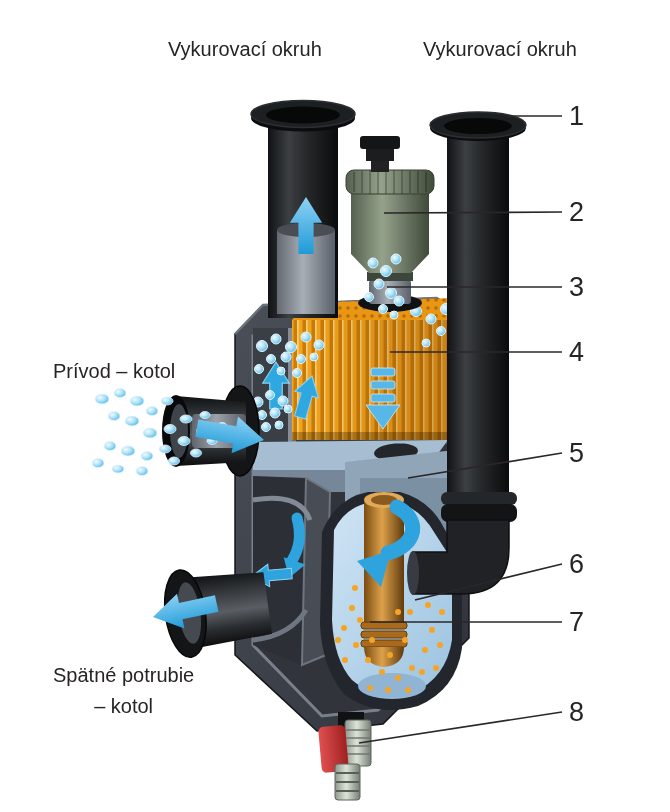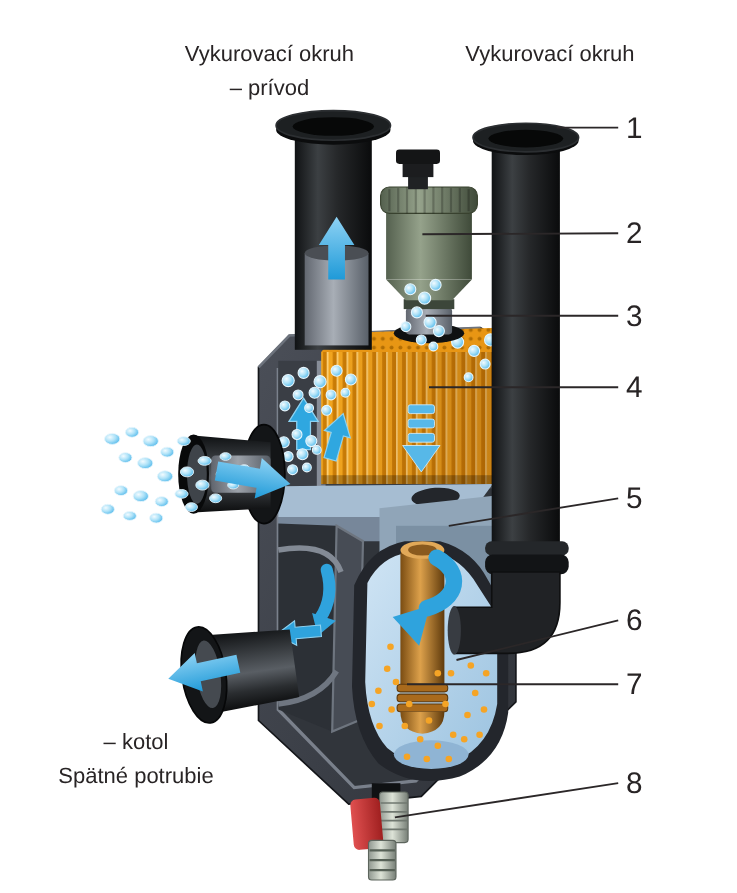--- a/index.html
+++ b/index.html
@@ -358,28 +358,30 @@
     <line x1="390" y1="352" x2="562" y2="352"></line>
     <line x1="408" y1="478" x2="562" y2="453"></line>
     <line x1="415" y1="600" x2="562" y2="564"></line>
     <line x1="370" y1="622" x2="562" y2="622"></line>
     <line x1="359" y1="743" x2="562" y2="712"></line>
   </g>
 </svg>
 
   <div class="label" style="left:168px;top:34px">
     <div>Vykurovací okruh</div>
-    <div>– prívod</div>
   </div>
   <div class="label" style="left:423px;top:34px">
     <div>Vykurovací okruh</div>
   </div>
+  <div class="label" style="left:53px;top:356px">
+    <div>Prívod – kotol</div>
+  </div>
   <div class="label" style="left:53px;top:660px">
+    <div>Spätné potrubie</div>
     <div>– kotol</div>
-    <div>Spätné potrubie</div>
   </div>
 
   <div class="num" style="top:101px">1</div>
   <div class="num" style="top:197px">2</div>
   <div class="num" style="top:272px">3</div>
   <div class="num" style="top:337px">4</div>
   <div class="num" style="top:438px">5</div>
   <div class="num" style="top:549px">6</div>
   <div class="num" style="top:607px">7</div>
   <div class="num" style="top:697px">8</div>

